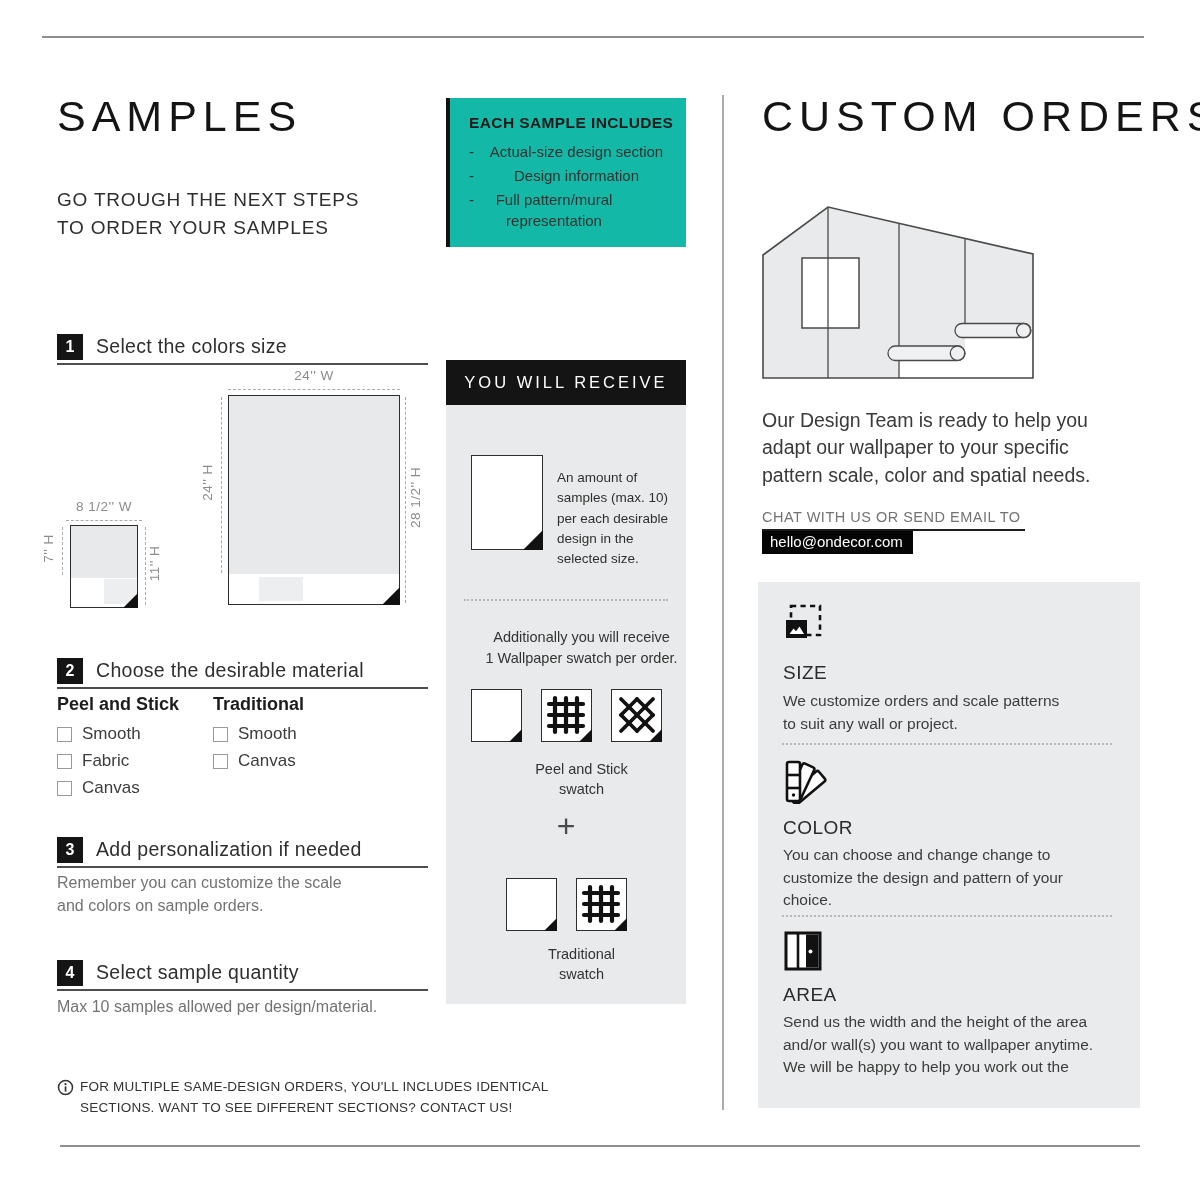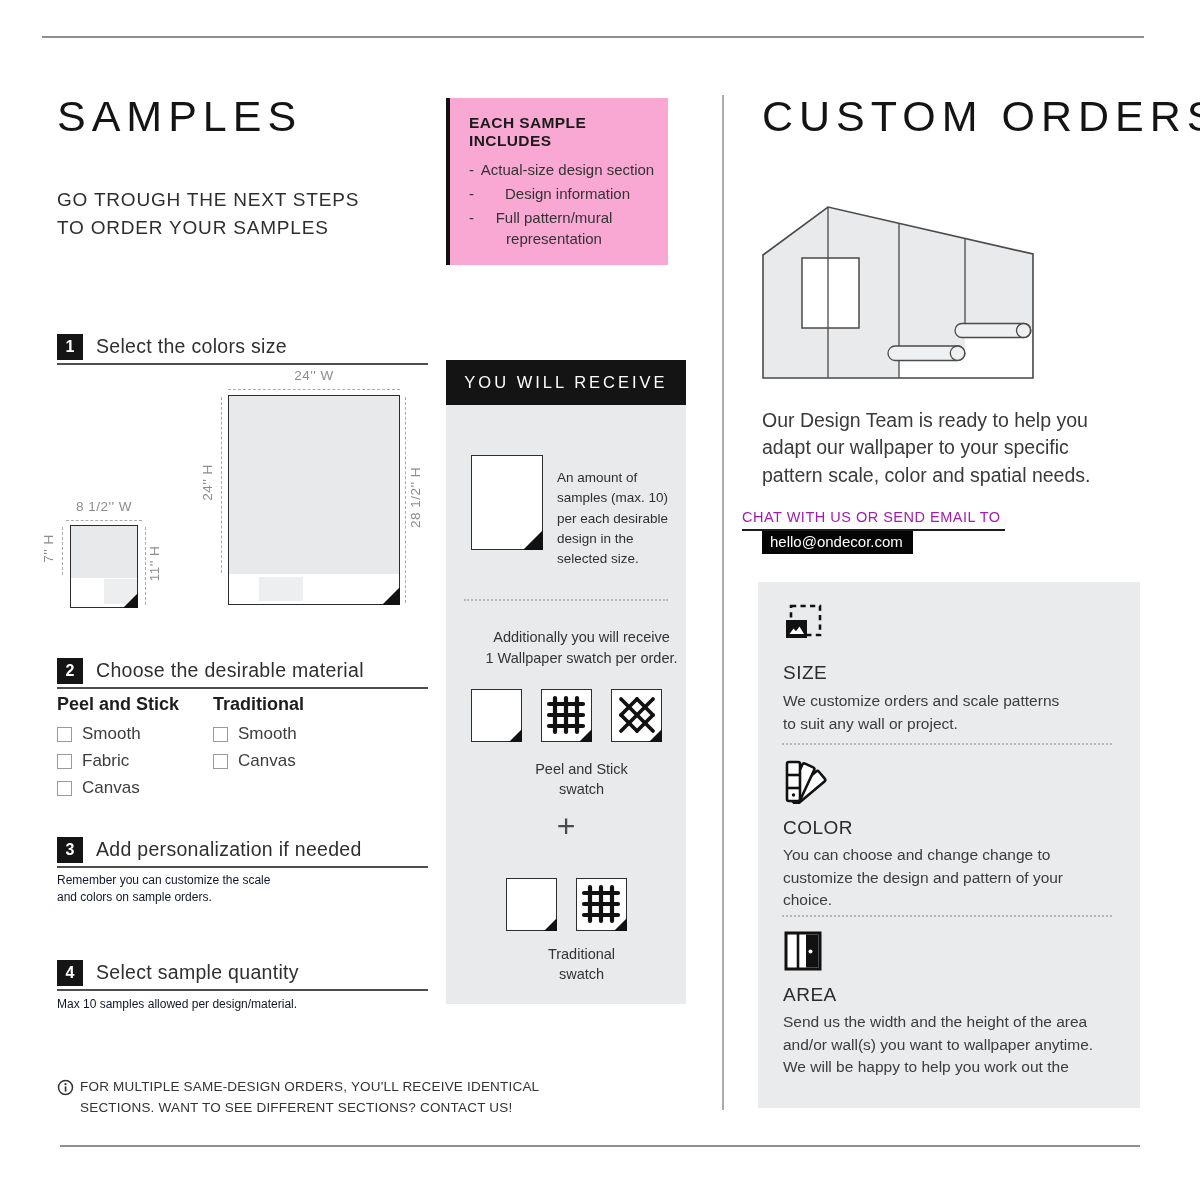--- a/index.html
+++ b/index.html
@@ -34,49 +34,49 @@
   .samp-nested{position:absolute;background:#eceeef;}
   .fold{position:absolute;right:-1px;bottom:-1px;width:0;height:0;border-style:solid;
         border-color:transparent transparent #111 transparent;}
 
   
   .mat-col{position:absolute;top:694px;}
   .mat-title{font-size:18px;font-weight:700;color:#1d1d1d;margin-bottom:9px;}
   .mat-row{display:flex;align-items:center;font-size:17px;color:#3d3d3d;margin-top:7px;}
   .cb{width:13px;height:13px;border:1.5px solid #9a9a9a;margin-right:10px;flex:0 0 auto;display:inline-block;background:#fff;}
 
-  .body-text{position:absolute;font-size:12px;color:#0f172a;line-height:1.42;}
+  .body-text{position:absolute;font-size:16px;color:#737373;line-height:1.42;}
 
   
   #footnote{position:absolute;left:57px;top:1077px;width:500px;display:flex;}
   #footnote .fn-text{font-size:13.5px;line-height:1.55;color:#333;letter-spacing:.2px;padding-left:6px;}
 
   
-  #includes-box{position:absolute;left:446px;top:98px;width:222px;box-sizing:border-box;
-                background:#f9a8d4;border-left:4px solid #111;padding:16px 12px 16px 19px;}
+  #includes-box{position:absolute;left:446px;top:98px;width:240px;box-sizing:border-box;
+                background:#14b8a6;border-left:4px solid #111;padding:16px 12px 16px 19px;}
   #includes-box .inc-title{font-size:15.5px;font-weight:700;letter-spacing:.4px;color:#1b1b1b;margin-bottom:9px;}
   .inc-item{font-size:15px;line-height:1.4;color:#333;padding-left:10px;position:relative;margin-top:3px;text-align:center;}
   .inc-item::before{content:"-";position:absolute;left:0;}
 
   #receive-bar{position:absolute;left:446px;top:360px;width:240px;height:45px;background:#141414;
                display:flex;align-items:center;justify-content:center;color:#fff;font-size:16.5px;letter-spacing:3px;white-space:nowrap;}
   #receive-panel{position:absolute;left:446px;top:405px;width:240px;height:599px;background:#e9eaeb;}
 
   #sheet-icon{position:absolute;left:471px;top:455px;width:72px;height:95px;background:#fff;
               border:1.4px solid #2e2e2e;box-sizing:border-box;}
   #receive-text{position:absolute;left:557px;top:468px;width:124px;font-size:13.5px;line-height:1.5;color:#2f2f2f;}
   .dotted-sep{position:absolute;border-top:2px dotted #b7b8b9;height:0;}
   .center-text{position:absolute;left:446px;width:271px;text-align:center;}
   .swatch-row{position:absolute;display:flex;gap:19px;}
   .swatch{width:51px;height:53px;background:#fff;border:1.4px solid #2e2e2e;box-sizing:border-box;position:relative;}
   .plus-sign{position:absolute;left:446px;width:240px;text-align:center;font-size:32px;font-weight:300;color:#4a4a4a;}
 
   
   #right-intro{position:absolute;left:762px;top:407px;font-size:19.5px;line-height:1.4;color:#3a3a3a;}
-  #contact-label{position:absolute;left:742px;top:509px;font-size:14.5px;letter-spacing:.5px;color:#a21caf;
+  #contact-label{position:absolute;left:762px;top:509px;font-size:14.5px;letter-spacing:.5px;color:#737373;
                  border-bottom:2px solid #1c1c1c;padding:0 4px 4px 0;white-space:nowrap;}
   #contact-email{position:absolute;left:762px;top:531px;background:#050505;color:#fff;font-size:15px;
                  padding:2px 10px 4px 8px;white-space:nowrap;}
   #features-panel{position:absolute;left:758px;top:582px;width:382px;height:526px;background:#eaebec;}
   .feature-title{position:absolute;left:783px;font-size:19px;letter-spacing:.5px;color:#2b2b2b;}
   .feature-text{position:absolute;left:783px;width:345px;font-size:15.5px;line-height:1.46;color:#3c3c3c;}
   .f-sep{left:782px;width:330px;}
   .f-icon{position:absolute;left:783px;}
 </style>
 </head>
@@ -175,21 +175,21 @@
   </div>
   <div class="body-text" style="left:57px;top:996px;">Max 10 samples allowed per design/material.</div>
 
   <div id="footnote">
     <svg width="17" height="17" viewBox="0 0 17 17" style="flex:0 0 auto;margin-top:2px;">
       <circle cx="8.5" cy="8.5" r="7" fill="none" stroke="#333" stroke-width="1.5"></circle>
       <circle cx="8.5" cy="5.2" r="1.1" fill="#333"></circle>
       <rect x="7.7" y="7.4" width="1.7" height="5.2" fill="#333"></rect>
     </svg>
     <div class="fn-text">
-      <div>FOR MULTIPLE SAME-DESIGN ORDERS, YOU'LL RECEIVE IDENTICAL</div>
+      <div>FOR MULTIPLE SAME-DESIGN ORDERS, YOU'LL INCLUDES IDENTICAL</div>
       <div>SECTIONS. WANT TO SEE DIFFERENT SECTIONS? CONTACT US!</div>
     </div>
   </div>
 
   <div id="includes-box">
     <div class="inc-title">EACH SAMPLE INCLUDES</div>
     <div class="inc-item">Actual-size design section</div>
     <div class="inc-item">Design information</div>
     <div class="inc-item" style="width:150px;">Full pattern/mural representation</div>
   </div>

